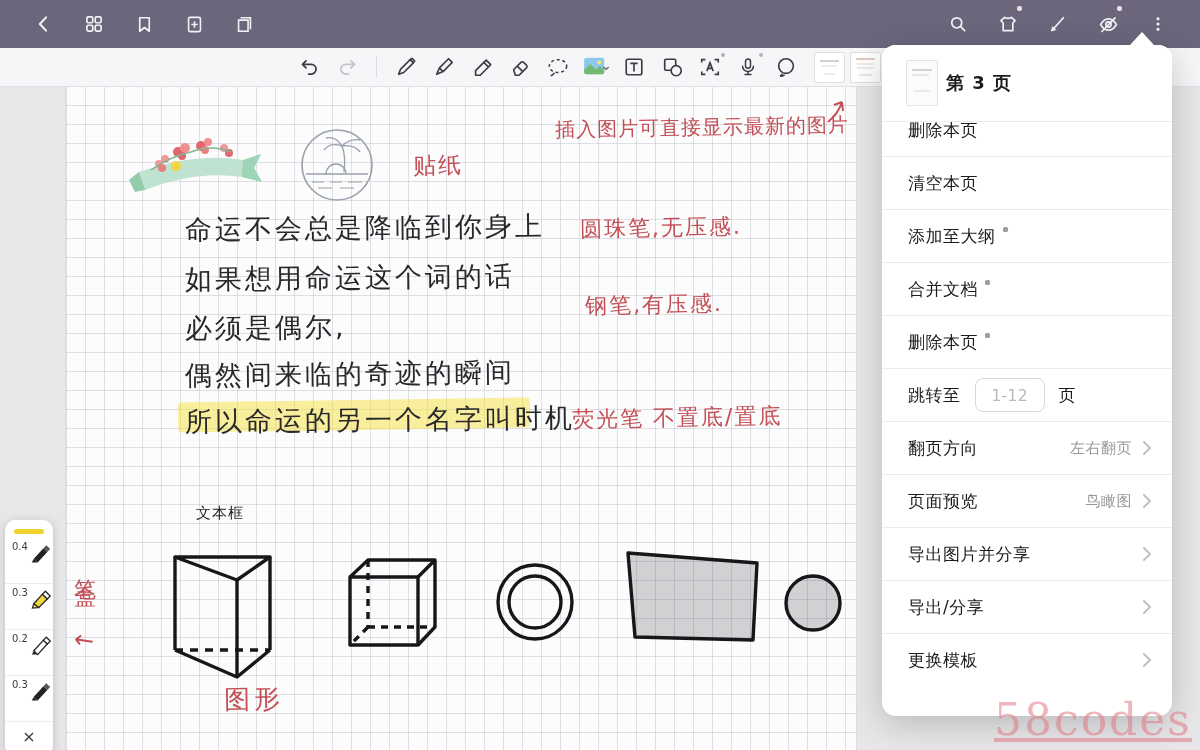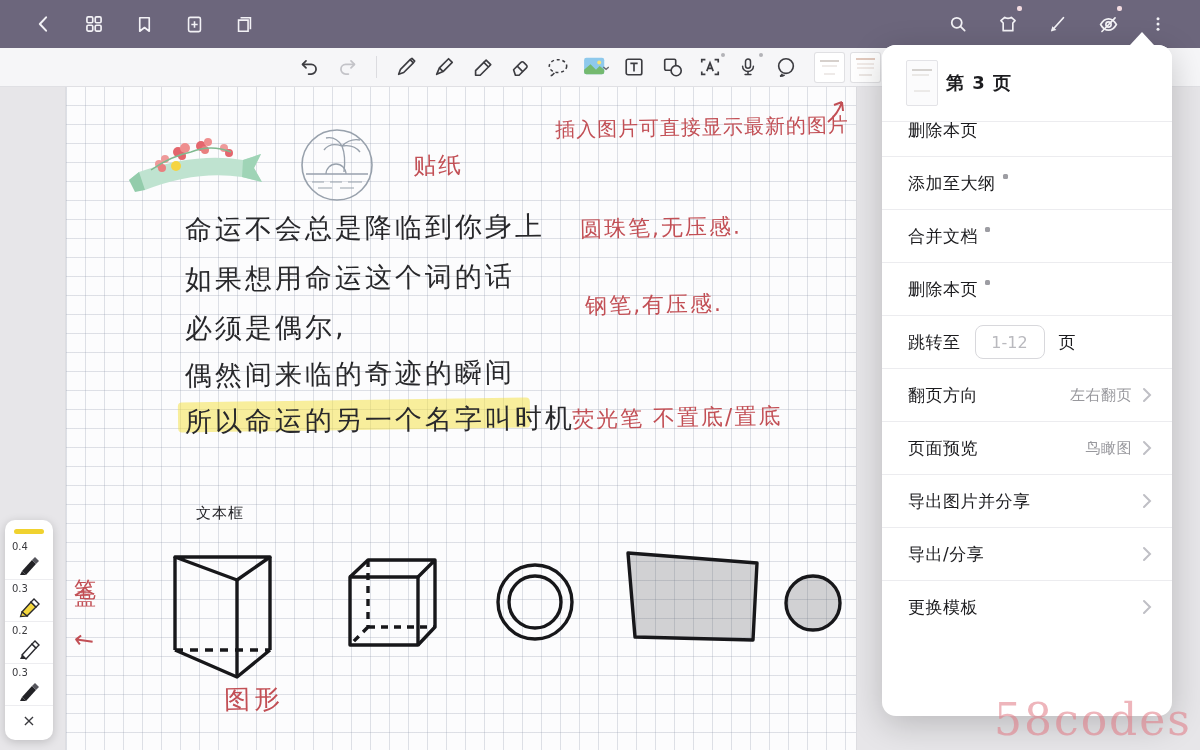--- a/index.html
+++ b/index.html
@@ -40,21 +40,21 @@
   .highlight-bar{position:absolute;left:112px;top:314px;width:352px;height:30px;background:rgba(244,224,60,0.50);
                  border-radius:4px;transform:rotate(-0.8deg);}
   .textbox-label{position:absolute;left:130px;top:418px;color:#232327;font-size:15px;letter-spacing:1px;}
   .pencase{position:absolute;left:4px;top:475px;color:#c24f55;font-size:22px;writing-mode:vertical-rl;letter-spacing:6px;font-weight:500;}
   .pencase-arrow{position:absolute;left:8px;top:540px;color:#c24f55;font-size:24px;font-weight:500;transform:rotate(8deg);}
 
   
   .palette{position:absolute;left:5px;top:520px;width:48px;background:#ffffff;border-radius:10px;
            box-shadow:0 2px 10px rgba(0,0,0,0.18);z-index:20;display:flex;flex-direction:column;align-items:center;padding:9px 0 6px;}
   .pal-bar{width:30px;height:5px;border-radius:3px;background:#f0d22f;margin-bottom:4px;}
-  .pal-row{width:100%;display:flex;flex-direction:column;align-items:flex-start;padding:2px 0 3px;border-bottom:1px solid #ededf0;}
+  .pal-row{width:100%;display:flex;flex-direction:row;align-items:flex-start;padding:2px 0 19px;border-bottom:1px solid #ededf0;}
   .pal-size{font-size:10px;color:#3a3a3e;margin:1px 0 0 7px;}
   .pal-ico{align-self:center;}
   .pal-close{width:100%;display:flex;align-items:center;justify-content:center;height:28px;color:#3a3a3e;font-size:16px;}
 
   
   .menu-pointer{position:absolute;left:1130px;top:32px;width:0;height:0;z-index:31;
                 border-left:12px solid transparent;border-right:12px solid transparent;border-bottom:13px solid #ffffff;}
   .menu{position:absolute;left:882px;top:45px;width:290px;height:671px;background:#ffffff;border-radius:14px;
         box-shadow:0 8px 34px rgba(0,0,0,0.20);overflow:hidden;z-index:30;}
   .menu-header{position:relative;z-index:2;height:76px;background:#ffffff;display:flex;align-items:center;gap:8px;
@@ -68,21 +68,21 @@
   .mbadge{width:5px;height:5px;background:#9d9da3;border-radius:1.5px;margin:-14px 0 0 7px;}
   .mspacer{flex:1;}
   .mvalue{font-size:15px;color:#98989d;margin-right:10px;letter-spacing:0.5px;}
   .mchev{width:10px;height:16px;color:#bfbfc5;flex:none;}
   .jump-input{width:64px;height:30px;margin-left:14px;border:1px solid #d8d8dc;border-radius:8px;background:#fff;
               font-size:16px;text-align:center;color:#1c1c1f;outline:none;font-family:inherit;}
   .jump-input::placeholder{color:#b9b9be;}
   .jump-suffix{font-size:17px;color:#1c1c1f;margin-left:14px;}
 
   .watermark{position:absolute;left:994px;top:694px;z-index:50;font-family:"DejaVu Serif","Liberation Serif",serif;
-             font-size:44px;color:rgba(224,120,132,0.55);letter-spacing:2px;pointer-events:none;}
+             font-size:44px;color:rgba(224,120,132,0.55);letter-spacing:2px;pointer-events:none;text-decoration:underline;}
 </style>
 </head>
 <body>
 
 <div id="app">
 
   <div class="topbar">
     <div class="tb-group left">
       <span class="tb-btn">
         <svg width="20" height="20" viewBox="0 0 24 24" fill="none" stroke="currentColor" stroke-width="2.4" stroke-linecap="round" stroke-linejoin="round">
@@ -407,20 +407,23 @@
             <line x1="7" y1="30" x2="23" y2="30" stroke="#dcd8d4" stroke-width="1"></line>
           </svg>
       </span>
       <span class="ptitle">第 3 页</span>
     </div>
     <div class="menu-list">
       <div class="mrow first">
         <span class="mlabel">删除本页</span>
       </div>
       <div class="mrow">
+        <span class="mlabel">清空本页</span>
+      </div>
+      <div class="mrow">
         <span class="mlabel">添加至大纲</span>
         <span class="mbadge"></span>
       </div>
       <div class="mrow">
         <span class="mlabel">合并文档</span>
         <span class="mbadge"></span>
       </div>
       <div class="mrow">
         <span class="mlabel">删除本页</span>
         <span class="mbadge"></span>

